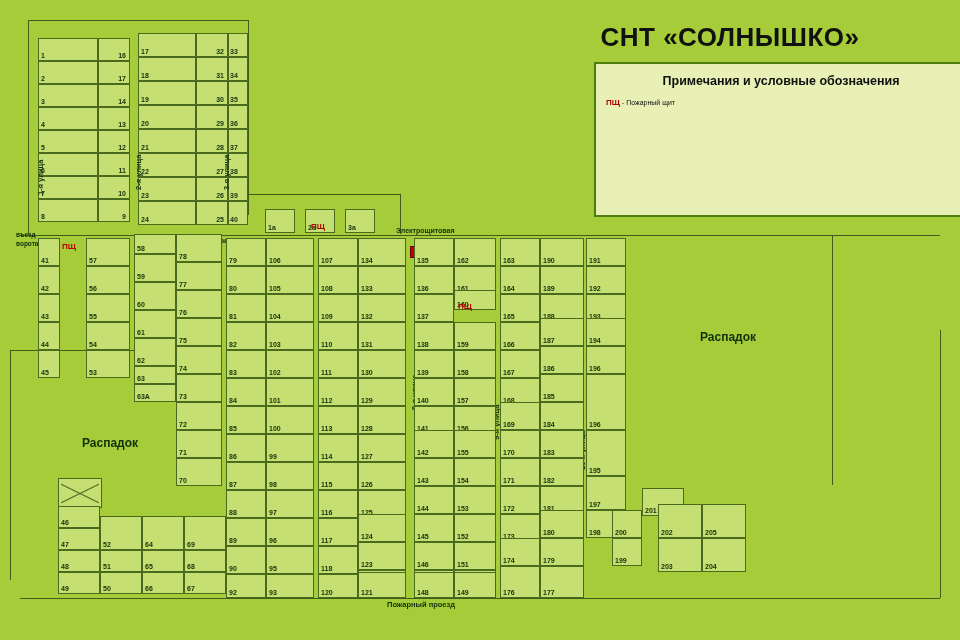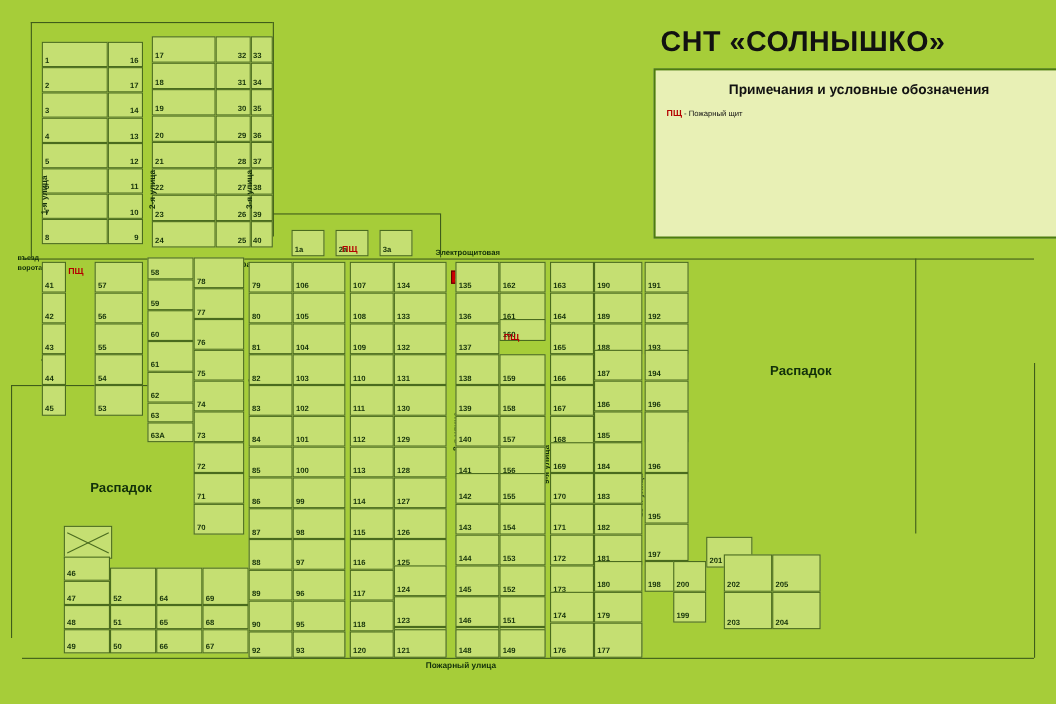--- a/index.html
+++ b/index.html
@@ -172,21 +172,21 @@
   <div class="street vert" style="left:134px;top:190px;">2-я улица</div>
   <div class="street vert" style="left:222px;top:190px;">3-я улица</div>
   <div class="street vert" style="left:36px;top:330px;">4-я улица</div>
   <div class="street vert" style="left:136px;top:348px;">5-я улица</div>
   <div class="street vert" style="left:224px;top:348px;">6-я улица</div>
   <div class="street vert" style="left:318px;top:380px;">7-я улица</div>
   <div class="street vert" style="left:410px;top:410px;">8-я улица</div>
   <div class="street vert" style="left:492px;top:440px;">9-я улица</div>
   <div class="street vert" style="left:578px;top:470px;">10-я улица</div>
   <div class="label" style="left:200px;top:236px;font-size:8px;">Центральная улица</div>
-  <div class="label" style="left:387px;top:600px;font-size:7.5px;">Пожарный улица</div>
+  <div class="label" style="left:387px;top:600px;font-size:7.5px;">Пожарный проезд</div>
 
   <div class="label" style="left:16px;top:231px;font-size:6.5px;">въезд</div>
   <div class="label" style="left:16px;top:240px;font-size:6.5px;">ворота</div>
 
   <div class="elshit" style="left:410px;top:246px;"></div>
   <div class="label" style="left:396px;top:227px;font-size:7px;">Электрощитовая</div>
 
   <div class="label big" style="left:700px;top:330px;">Распадок</div>
   <div class="label big" style="left:82px;top:436px;">Распадок</div>
 

